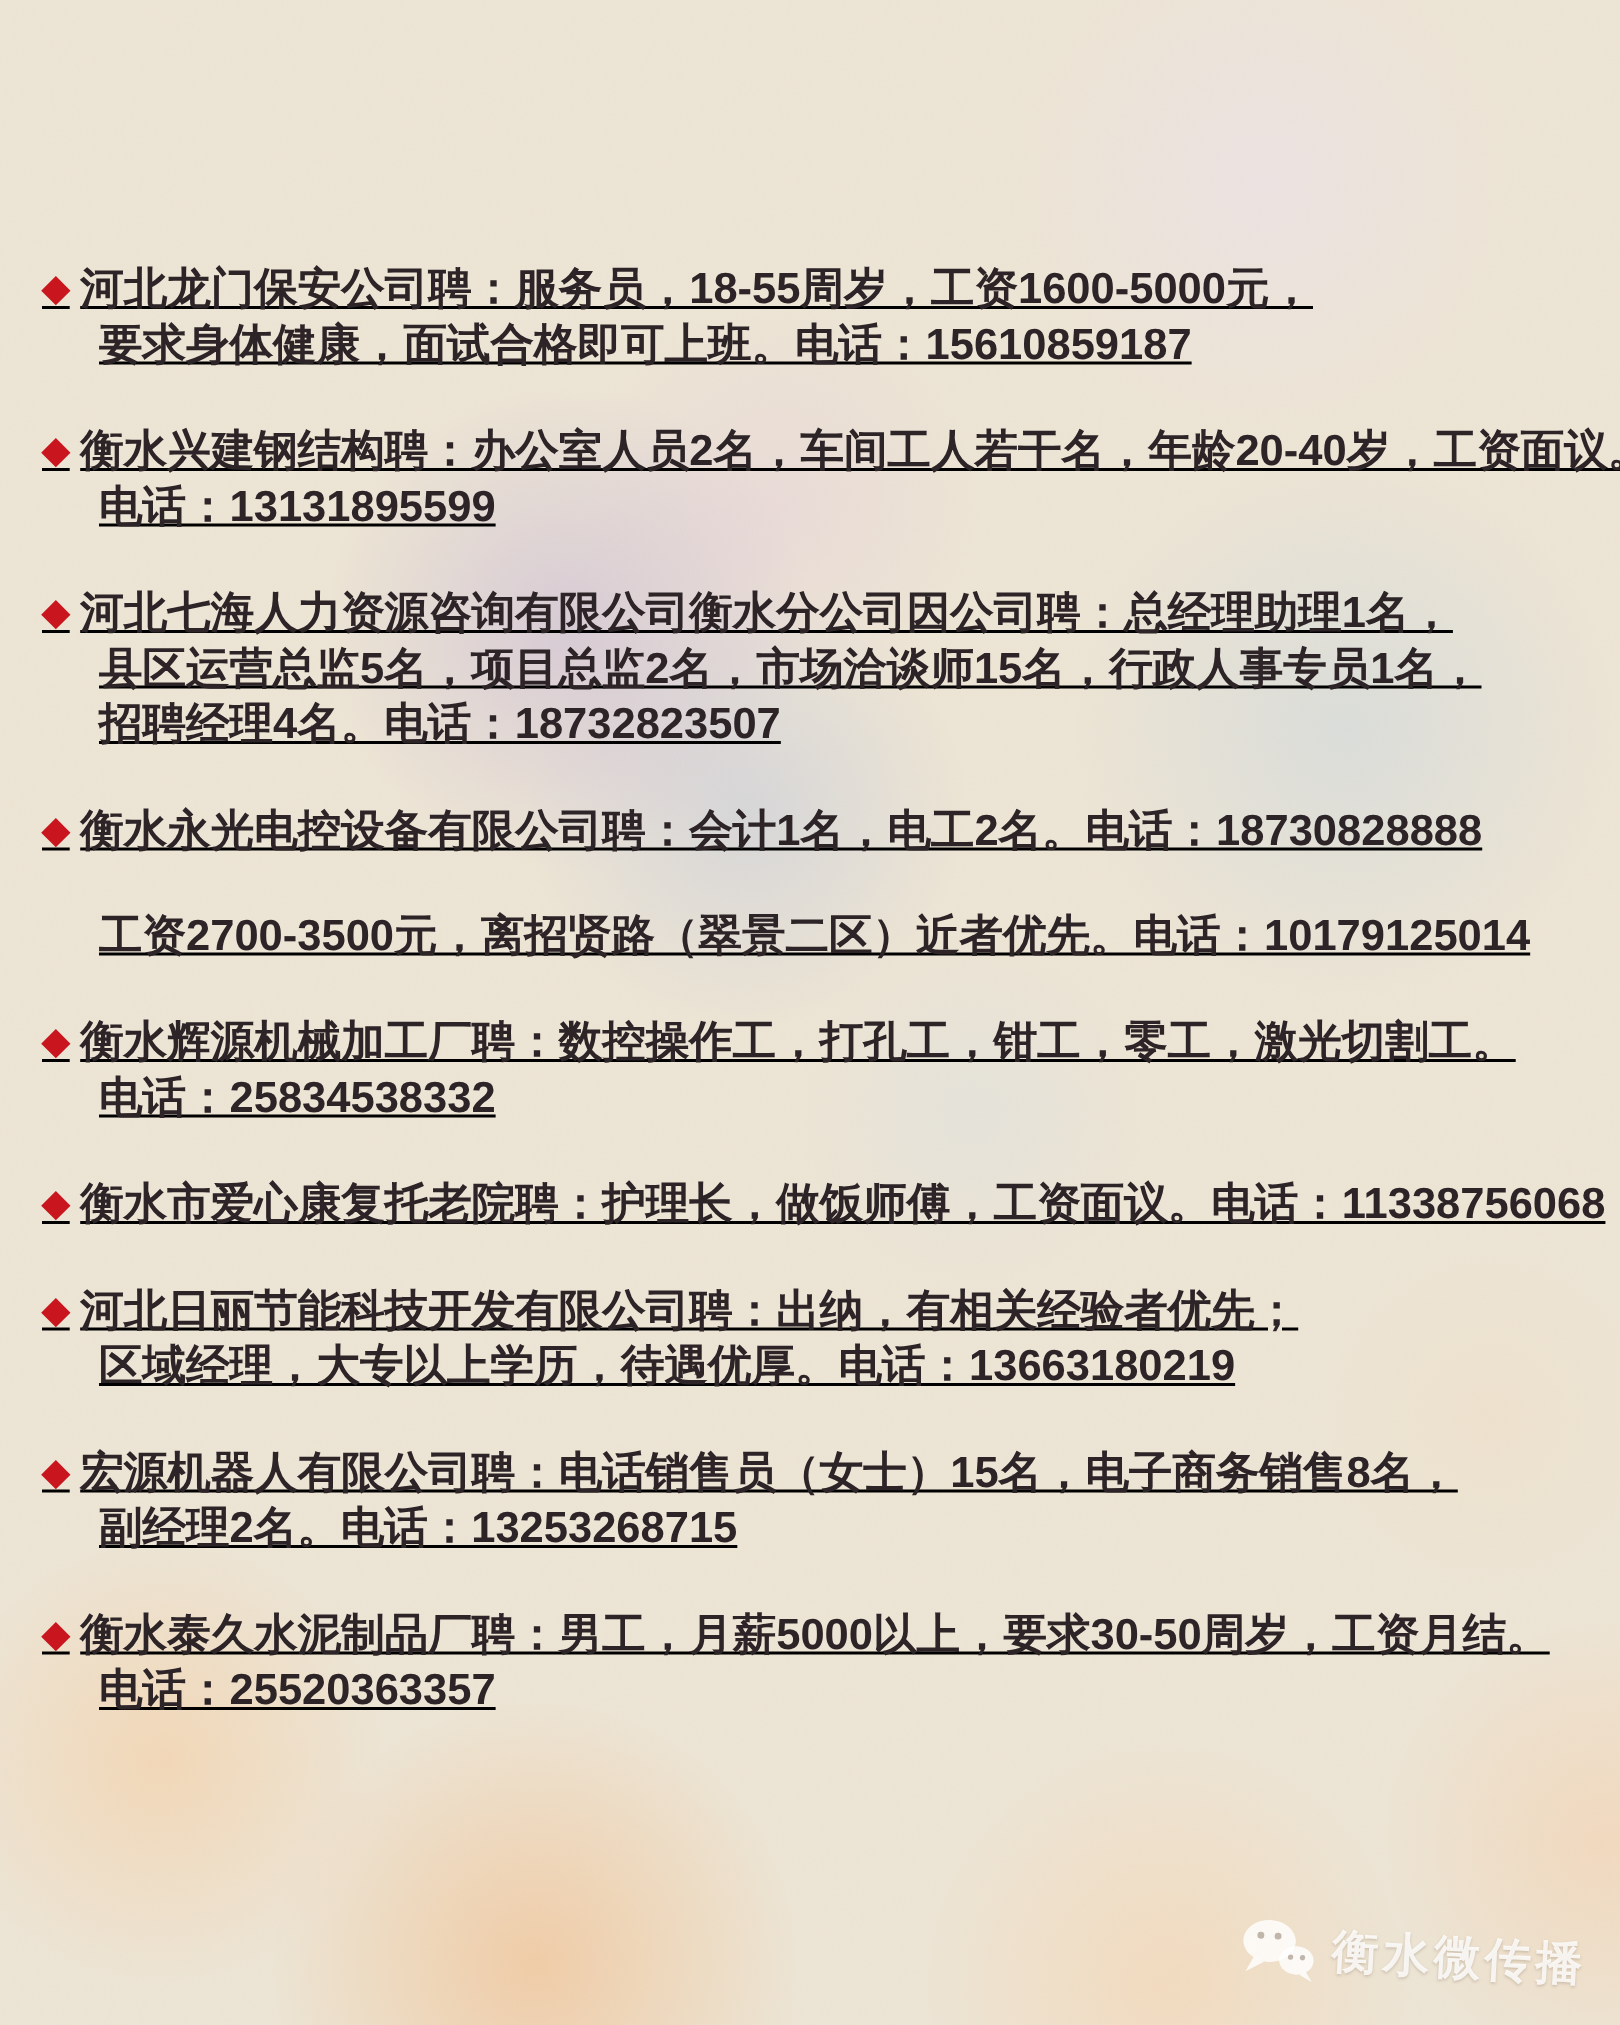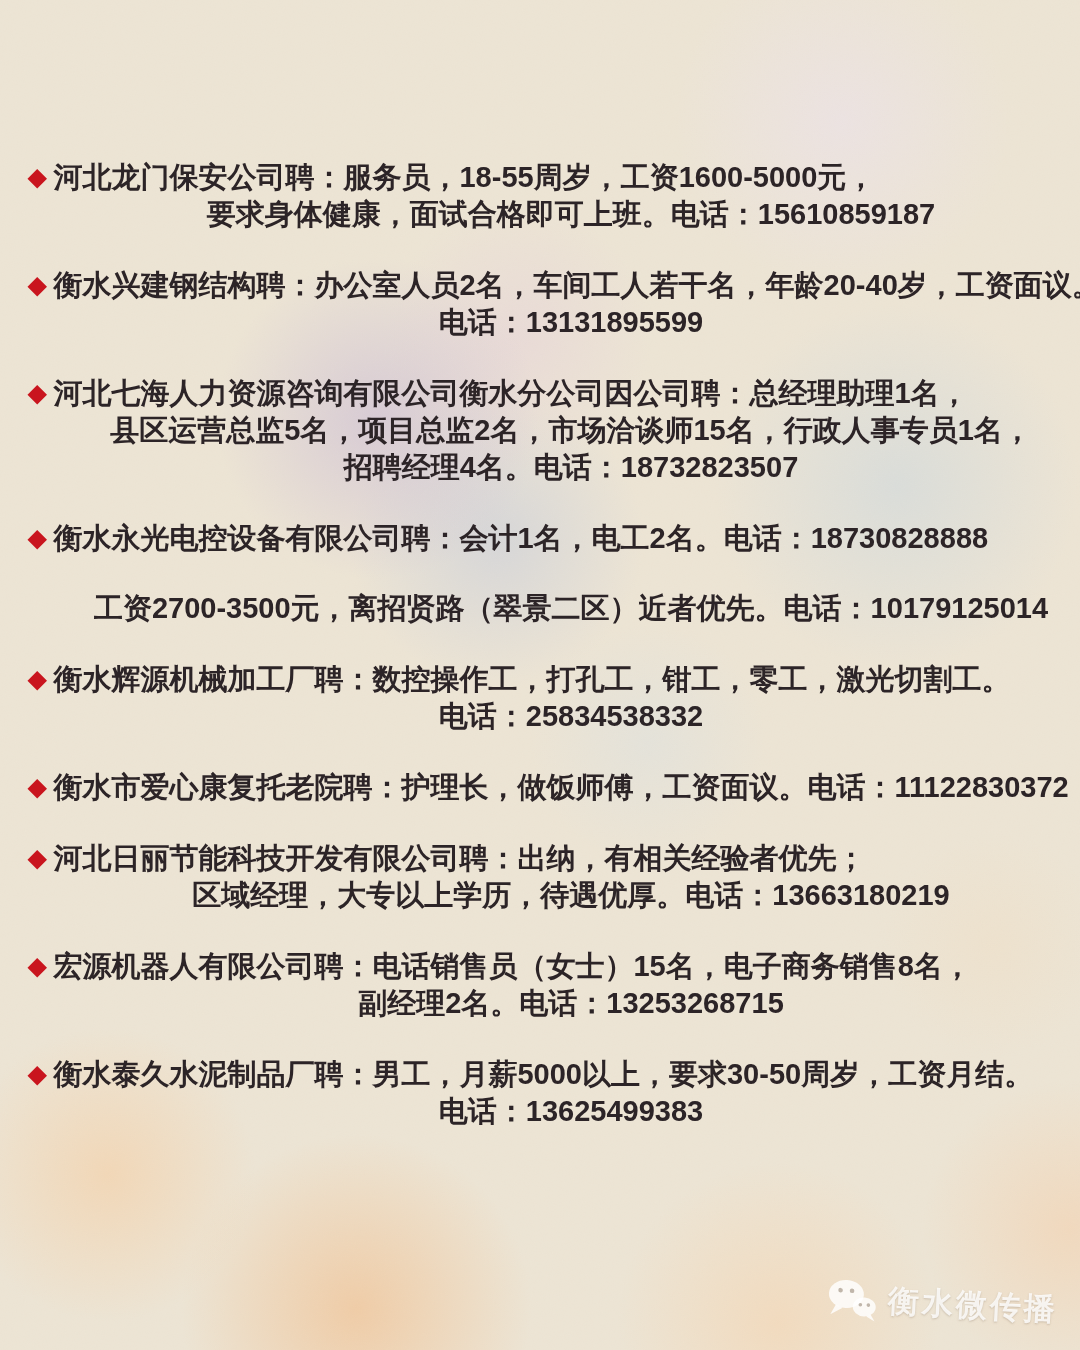--- a/index.html
+++ b/index.html
@@ -15,24 +15,24 @@
       radial-gradient(circle 240px at 78% 9%,  rgba(236,226,238,0.55), rgba(236,226,238,0) 70%),
       radial-gradient(circle 170px at 60% 55%, rgba(214,224,230,0.35), rgba(214,224,230,0) 70%),
       radial-gradient(circle 210px at 10% 87%, rgba(247,205,160,0.55), rgba(247,205,160,0) 70%),
       radial-gradient(circle 250px at 33% 97%, rgba(243,185,130,0.55), rgba(243,185,130,0) 70%),
       radial-gradient(circle 230px at 72% 98%, rgba(248,210,170,0.50), rgba(248,210,170,0) 70%),
       radial-gradient(circle 210px at 99% 91%, rgba(247,203,163,0.45), rgba(247,203,163,0) 70%),
       radial-gradient(circle 160px at 92% 70%, rgba(240,222,196,0.40), rgba(240,222,196,0) 70%);
   }
   .texture{position:absolute;left:0;top:0;width:1080px;height:1350px;pointer-events:none;opacity:0.5;}
   .listings{position:absolute;left:28px;top:158px;right:4px;}
-  .listing{margin:0 0 33px 0;}
+  .listing{margin:16px 0 33px 0;text-decoration:underline;}
   .line{margin:0;font-size:29px;line-height:37px;font-weight:700;color:#2c2427;white-space:nowrap;letter-spacing:0;}
   .line .t{vertical-align:baseline;}
-  .line.cont{padding-left:38px;text-align:center;}
+  .line.cont{padding-left:38px;}
   .bullet{color:#c9151e;font-size:24px;margin-right:7px;vertical-align:2px;}
   .watermark{
     position:absolute;right:22px;bottom:24px;
     display:flex;align-items:center;gap:10px;
     transform:rotate(3deg);
     color:rgba(255,255,255,0.82);
     font-size:31px;font-weight:700;letter-spacing:3px;
     text-shadow:0 1px 2px rgba(140,120,100,0.35);
   }
   .wx-icon{display:block;}
@@ -73,37 +73,37 @@
   <article class="listing">
     <p class="line cont">工资2700-3500元，离招贤路（翠景二区）近者优先。电话：10179125014</p>
   </article>
 
   <article class="listing">
     <p class="line first"><span class="bullet">◆</span><span class="t">衡水辉源机械加工厂聘：数控操作工，打孔工，钳工，零工，激光切割工。</span></p>
     <p class="line cont">电话：25834538332</p>
   </article>
 
   <article class="listing">
-    <p class="line first"><span class="bullet">◆</span><span class="t">衡水市爱心康复托老院聘：护理长，做饭师傅，工资面议。电话：11122830372</span></p>
+    <p class="line first"><span class="bullet">◆</span><span class="t">衡水市爱心康复托老院聘：护理长，做饭师傅，工资面议。电话：11338756068</span></p>
   </article>
 
 
   <article class="listing">
     <p class="line first"><span class="bullet">◆</span><span class="t">河北日丽节能科技开发有限公司聘：出纳，有相关经验者优先；</span></p>
     <p class="line cont">区域经理，大专以上学历，待遇优厚。电话：13663180219</p>
   </article>
 
   <article class="listing">
     <p class="line first"><span class="bullet">◆</span><span class="t">宏源机器人有限公司聘：电话销售员（女士）15名，电子商务销售8名，</span></p>
     <p class="line cont">副经理2名。电话：13253268715</p>
   </article>
 
   <article class="listing">
     <p class="line first"><span class="bullet">◆</span><span class="t">衡水泰久水泥制品厂聘：男工，月薪5000以上，要求30-50周岁，工资月结。</span></p>
-    <p class="line cont">电话：13625499383</p>
+    <p class="line cont">电话：25520363357</p>
   </article>
 
 </main>
 
 <div class="watermark">
   <svg class="wx-icon" width="52" height="44" viewBox="0 0 52 44" xmlns="http://www.w3.org/2000/svg">
     <ellipse cx="20" cy="17" rx="17.5" ry="14" fill="rgba(255,255,255,0.82)"></ellipse>
     <path d="M10 28 L5 38 L17 31 Z" fill="rgba(255,255,255,0.82)"></path>
     <circle cx="14" cy="13.5" r="2.3" fill="rgba(120,100,80,0.45)"></circle>
     <circle cx="25.5" cy="13.5" r="2.3" fill="rgba(120,100,80,0.45)"></circle>

